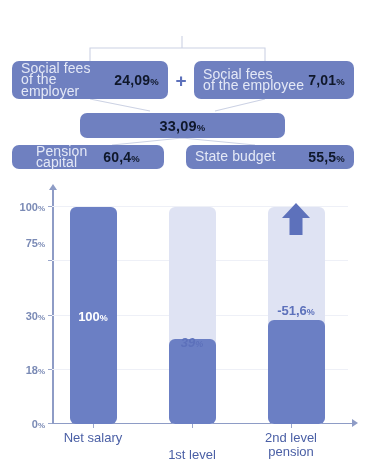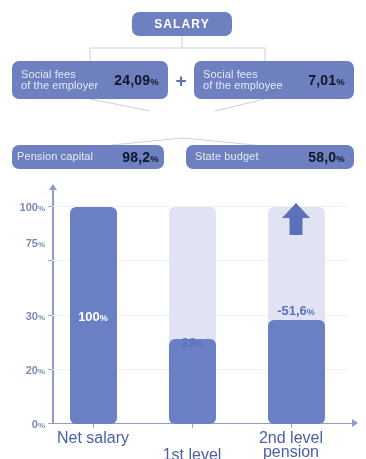--- a/index.html
+++ b/index.html
@@ -26,21 +26,21 @@
   .node {
     position: absolute;
     background: #6f80c0;
     border-radius: 7px;
     color: #ffffff;
     display: flex;
     align-items: center;
     box-sizing: border-box;
   }
   .node .label {
-    font-size: 11px;
+    font-size: 14px;
     line-height: 11.5px;
     letter-spacing: .1px;
     color: #e4e8f6;
     white-space: pre-line;
   }
   .node .value {
     font-size: 14px;
     font-weight: bold;
     letter-spacing: .2px;
     color: #0f172a;
@@ -77,21 +77,21 @@
   #node-total {
     left: 80px; top: 113px;
     width: 205px; height: 25px;
     justify-content: center;
   }
   #node-total .value { font-size: 14.5px; }
 
   #node-pension {
     left: 12px; top: 145px;
     width: 152px; height: 24px;
-    padding: 0 5px;
+    padding: 0 24px;
     justify-content: space-between;
   }
   #node-budget {
     left: 186px; top: 145px;
     width: 168px; height: 24px;
     padding: 0 9px;
     justify-content: space-between;
   }
   .plus {
     position: absolute;
@@ -209,21 +209,21 @@
 
   .arrow-icon {
     position: absolute;
     left: 50%;
     transform: translateX(-50%);
   }
 
   .xlabel {
     position: absolute;
     text-align: center;
-    font-size: 16px;
+    font-size: 13px;
     line-height: 13.5px;
     color: #4a5fa5;
     white-space: pre-line;
   }
 </style>
 </head>
 <body>
 
 <div id="flow">
 
@@ -231,67 +231,69 @@
 
     <path d="M182 36 L182 48" stroke="#ccd2e4" stroke-width="1.1" fill="none"></path>
 
     <path d="M90 61 L90 48 L265 48 L265 61" stroke="#ccd2e4" stroke-width="1.1" fill="none"></path>
 
     <path d="M90 99 L150 111 M265 99 L215 111" stroke="#ccd2e4" stroke-width="1.1" fill="none"></path>
 
     <path d="M182 138 L112 145 M182 138 L255 145" stroke="#ccd2e4" stroke-width="1.1" fill="none"></path>
   </svg>
 
-  <div class="node" id="node-salary">
-    <span class="title">SALARY</span>
-  </div>
 
   <div class="node" id="node-employer">
     <span class="label">Social fees
 of the employer</span>
     <span class="value">
       <span>24,09</span><span class="pct">%</span>
     </span>
   </div>
 
   <div class="plus">+</div>
 
   <div class="node" id="node-employee">
     <span class="label">Social fees
 of the employee</span>
     <span class="value">
       <span>7,01</span><span class="pct">%</span>
     </span>
   </div>
 
+  <div class="node" id="node-total">
+    <span class="value">
+      <span>33,09</span><span class="pct">%</span>
+    </span>
+  </div>
 
   <div class="node" id="node-pension">
     <span class="label">Pension capital</span>
     <span class="value">
-      <span>98,2</span><span class="pct">%</span>
+      <span>60,4</span><span class="pct">%</span>
     </span>
   </div>
 
   <div class="node" id="node-budget">
     <span class="label">State budget</span>
     <span class="value">
-      <span>58,0</span><span class="pct">%</span>
+      <span>55,5</span><span class="pct">%</span>
     </span>
   </div>
 </div>
 
 <div id="chart">
   <div id="plot">
     <div class="axis-y"></div>
     <div class="axis-x"></div>
     <div id="gridlines">
         <div class="ytick" style="top: 226px;"><span>0</span><span class="pct">%</span></div>
         <div class="tickmark" style="top: 225px;"></div>
         <div class="gridline" style="top: 170.75px;"></div>
-        <div class="ytick" style="top: 171.75px;"><span>20</span><span class="pct">%</span></div>
+        <div class="ytick" style="top: 171.75px;"><span>18</span><span class="pct">%</span></div>
         <div class="tickmark" style="top: 170.75px;"></div>
         <div class="gridline" style="top: 116.5px;"></div>
         <div class="ytick" style="top: 117.5px;"><span>30</span><span class="pct">%</span></div>
         <div class="tickmark" style="top: 116.5px;"></div>
         <div class="gridline" style="top: 62.25px;"></div>
         <div class="ytick" style="top: 45px;"><span>75</span><span class="pct">%</span></div>
         <div class="tickmark" style="top: 62.25px;"></div>
         <div class="gridline" style="top: 8px;"></div>
         <div class="ytick" style="top: 9px;"><span>100</span><span class="pct">%</span></div>
         <div class="tickmark" style="top: 8px;"></div>

